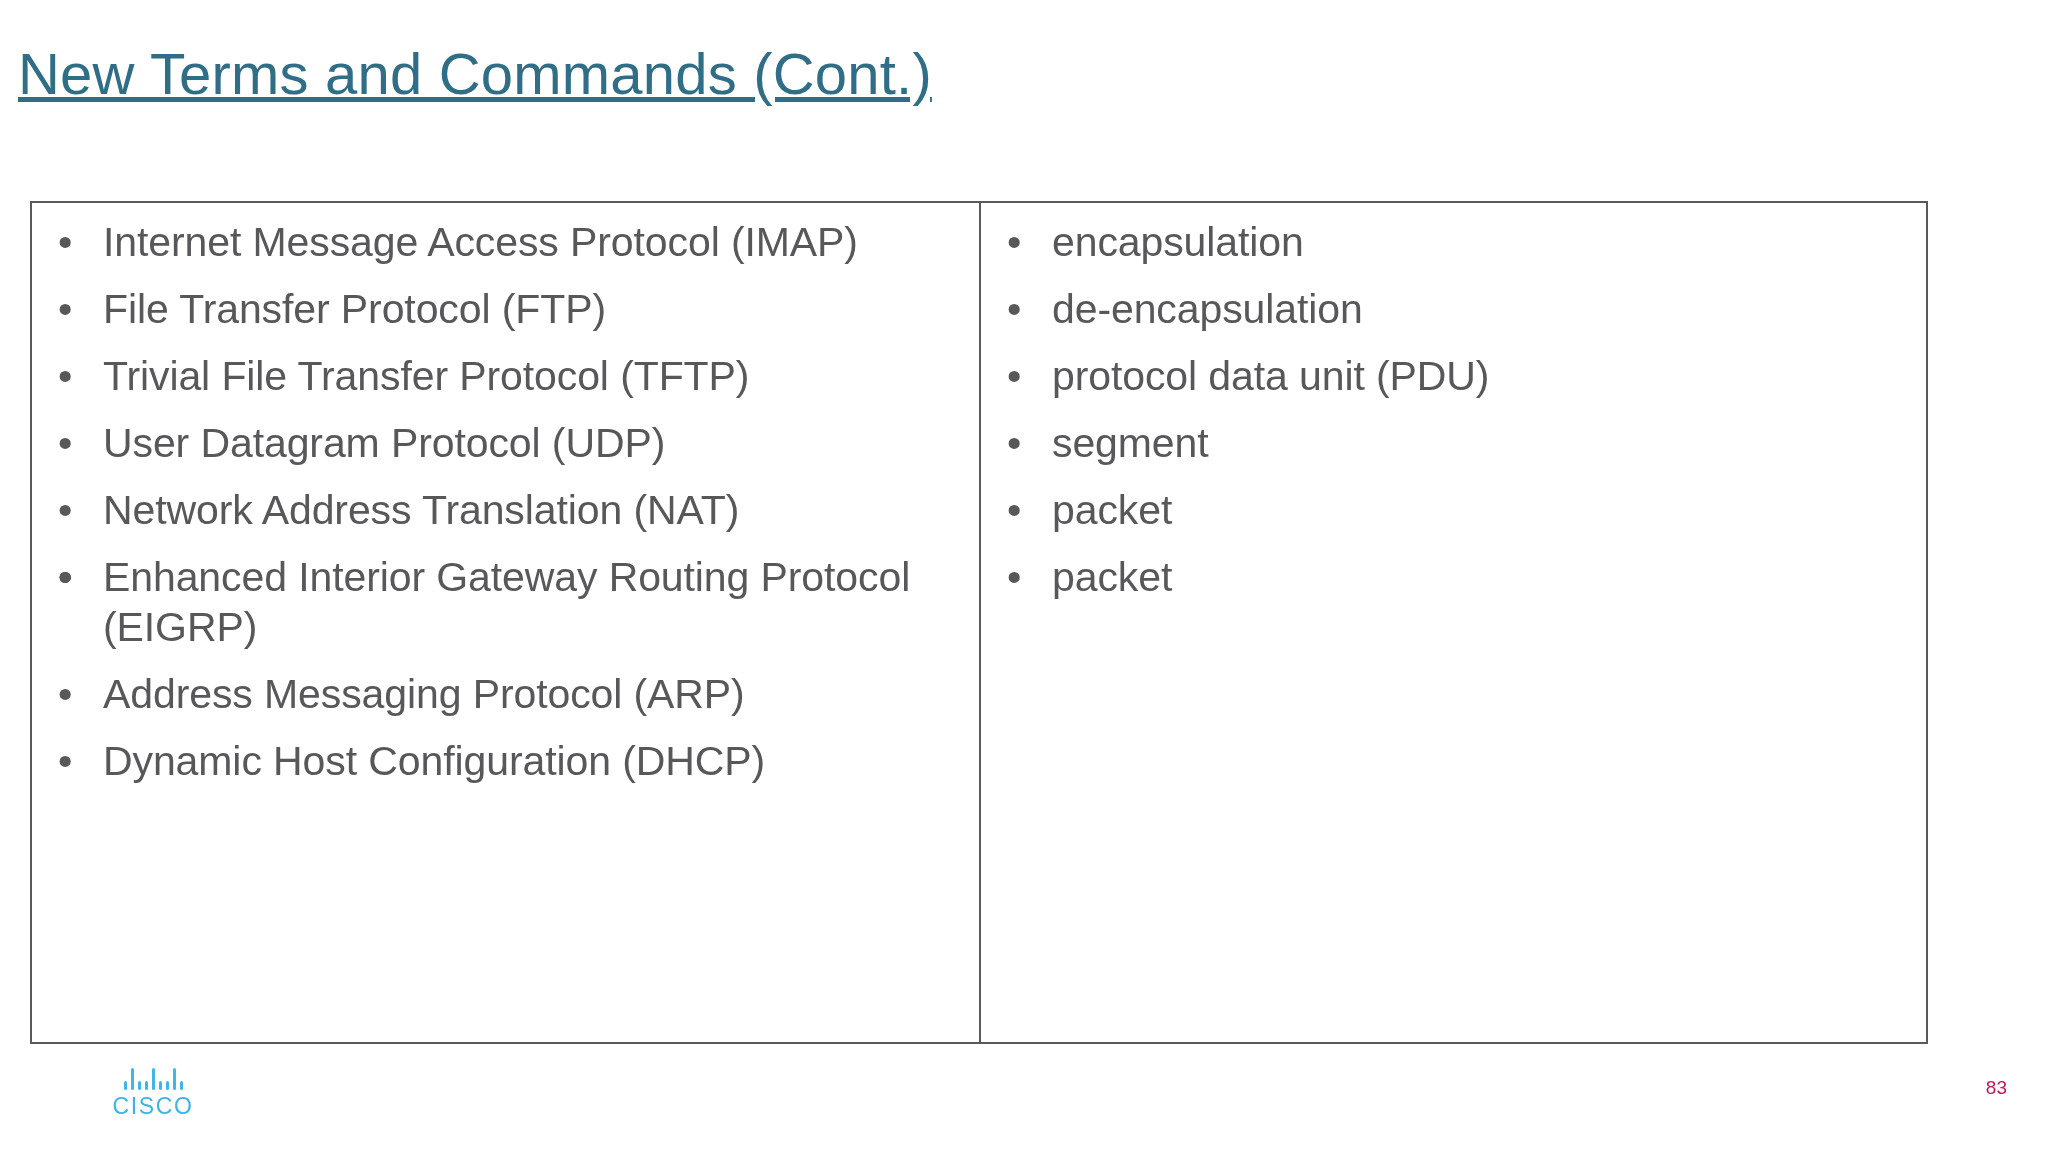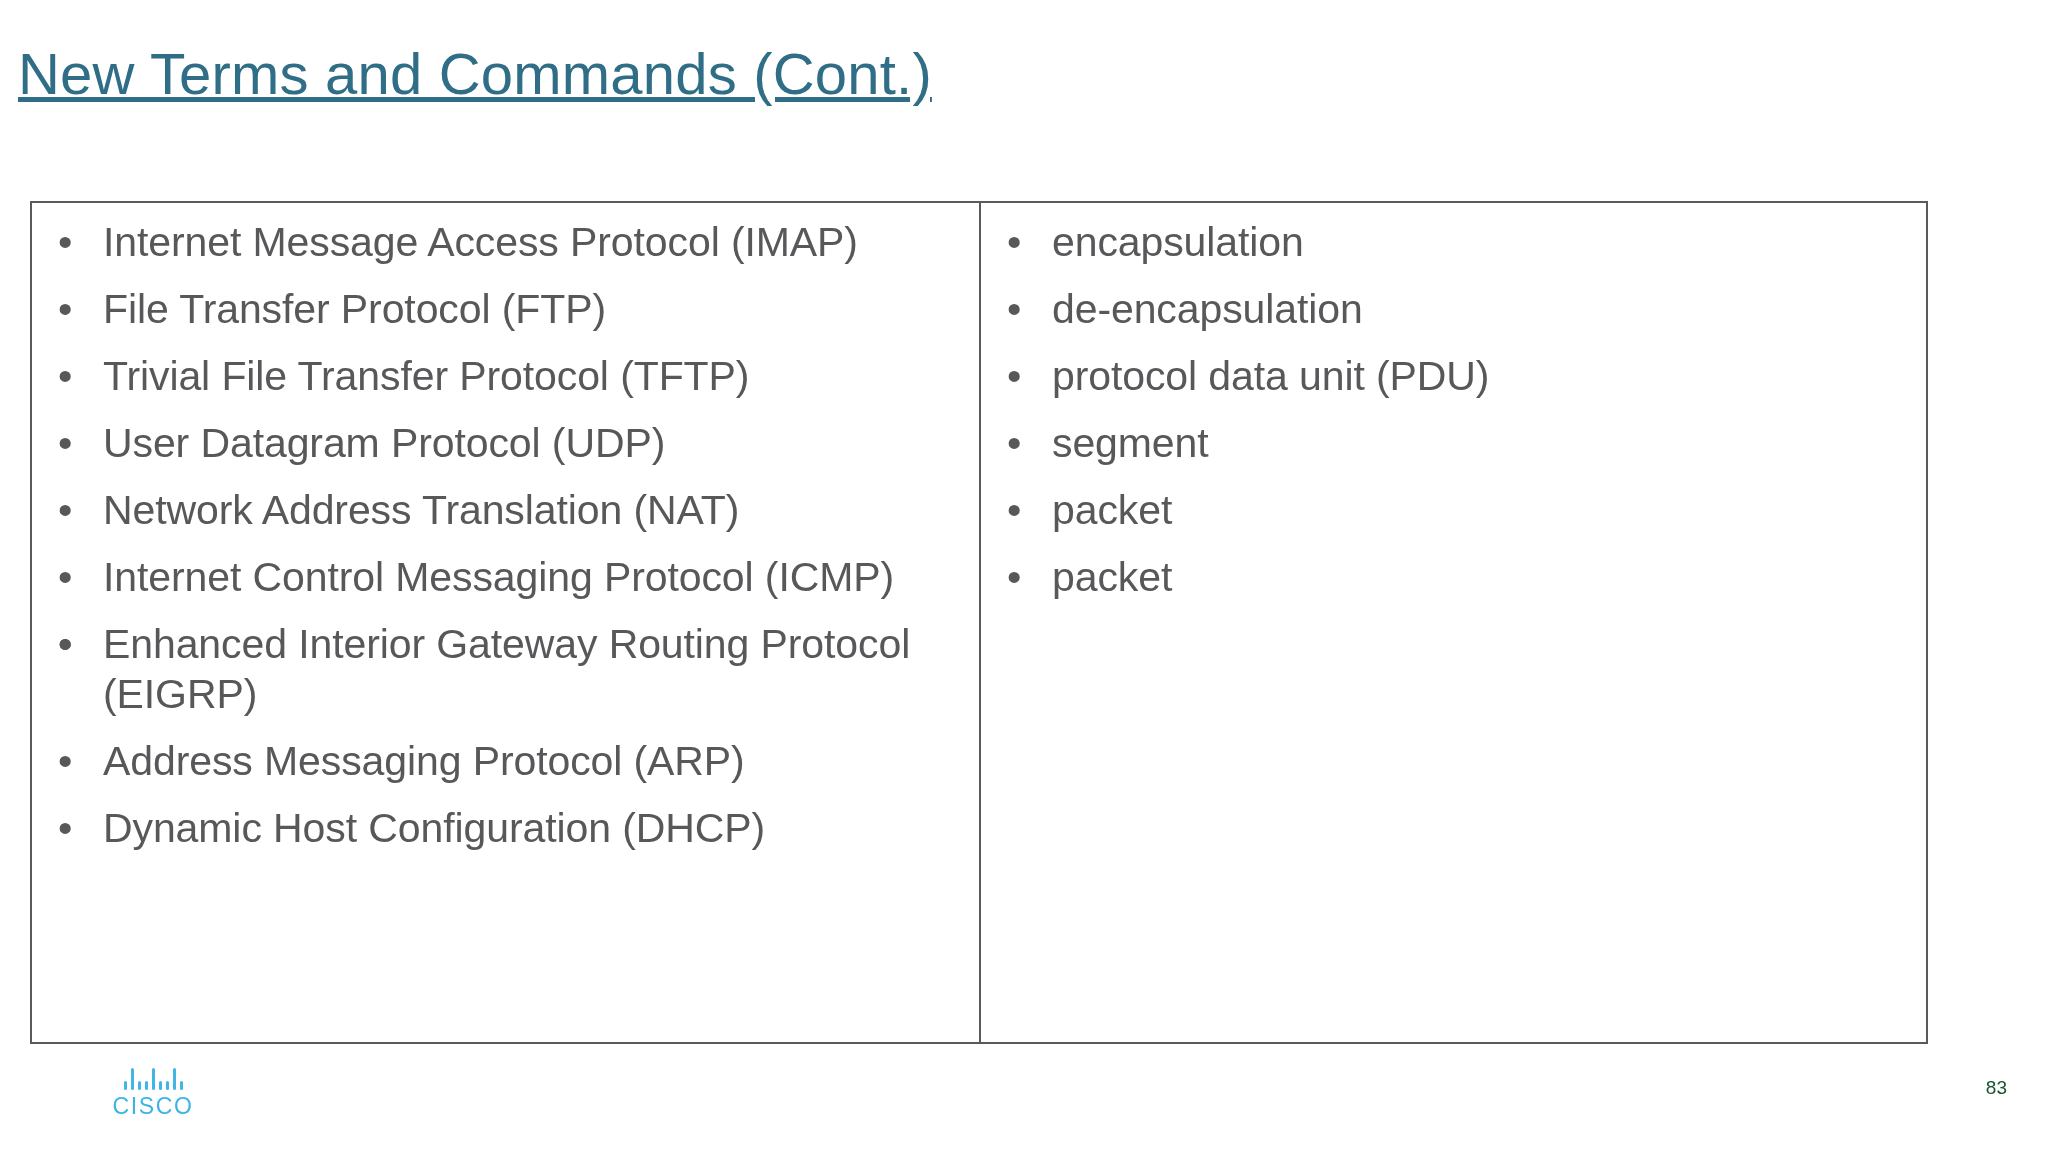--- a/index.html
+++ b/index.html
@@ -110,39 +110,39 @@
     margin-top: 3px;
   }
 
   
   #page-number {
     position: absolute;
     right: 41px;
     top: 1077px;
     font-size: 19px;
     line-height: 22px;
-    color: #14532d;
+    color: #be185d;
     text-align: right;
   }
 </style>
 </head>
 <body>
 
 <div id="slide-title">New Terms and Commands (Cont.)</div>
 
 <div id="terms-table">
 
   <div class="term-column" id="terms-column-left">
     <ul class="term-list" id="left-term-list">
         <li class="term-item"><span class="term-bullet">•</span><span class="term-text">Internet Message Access Protocol (IMAP)</span></li>
         <li class="term-item"><span class="term-bullet">•</span><span class="term-text">File Transfer Protocol (FTP)</span></li>
         <li class="term-item"><span class="term-bullet">•</span><span class="term-text">Trivial File Transfer Protocol (TFTP)</span></li>
         <li class="term-item"><span class="term-bullet">•</span><span class="term-text">User Datagram Protocol (UDP)</span></li>
         <li class="term-item"><span class="term-bullet">•</span><span class="term-text">Network Address Translation (NAT)</span></li>
-        <li class="term-item"><span class="term-bullet">•</span><span class="term-text">Internet Control Messaging Protocol (ICMP)</span></li>
+        <li class="term-item"><span class="term-bullet">•</span></li>
         <li class="term-item"><span class="term-bullet">•</span></li>
         <li class="term-item"><span class="term-bullet">•</span><span class="term-text">Enhanced Interior Gateway Routing Protocol (EIGRP)</span></li>
         <li class="term-item"><span class="term-bullet">•</span><span class="term-text">Address Messaging Protocol (ARP)</span></li>
         <li class="term-item"><span class="term-bullet">•</span><span class="term-text">Dynamic Host Configuration (DHCP)</span></li>
       </ul>
   </div>
 
   <div class="term-column" id="terms-column-right">
     <ul class="term-list" id="right-term-list">
         <li class="term-item"><span class="term-bullet">•</span><span class="term-text">encapsulation</span></li>

